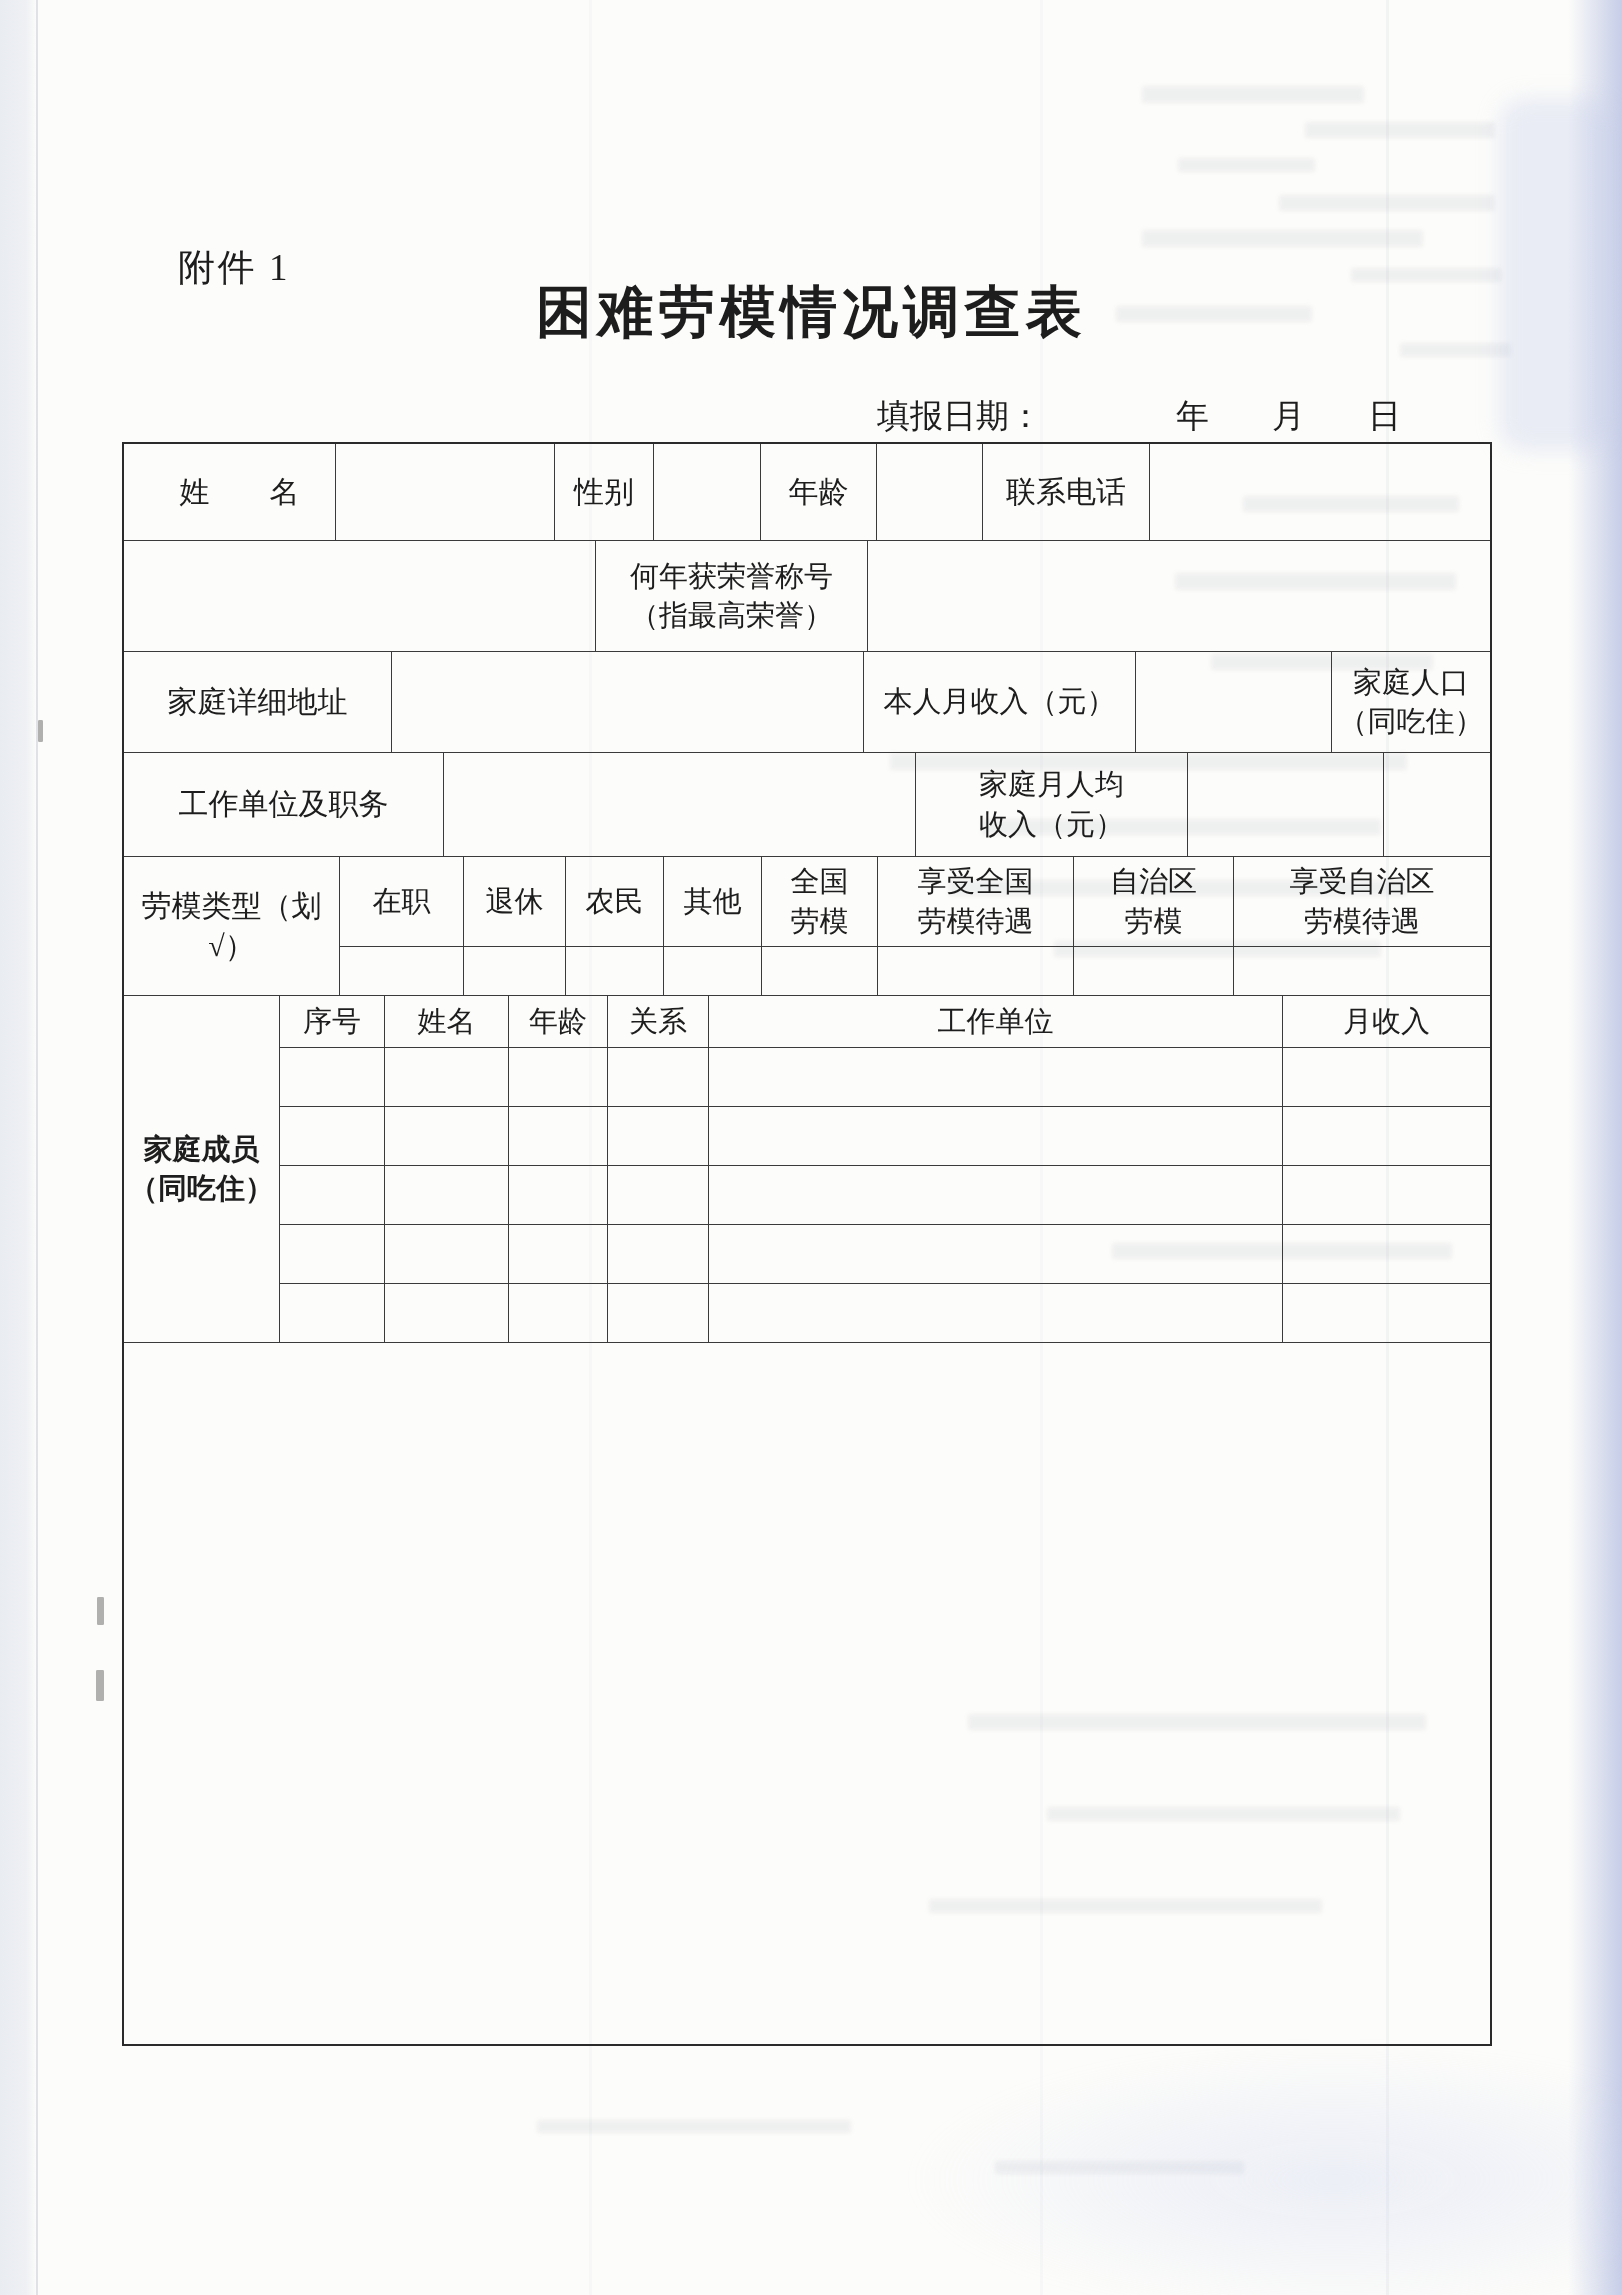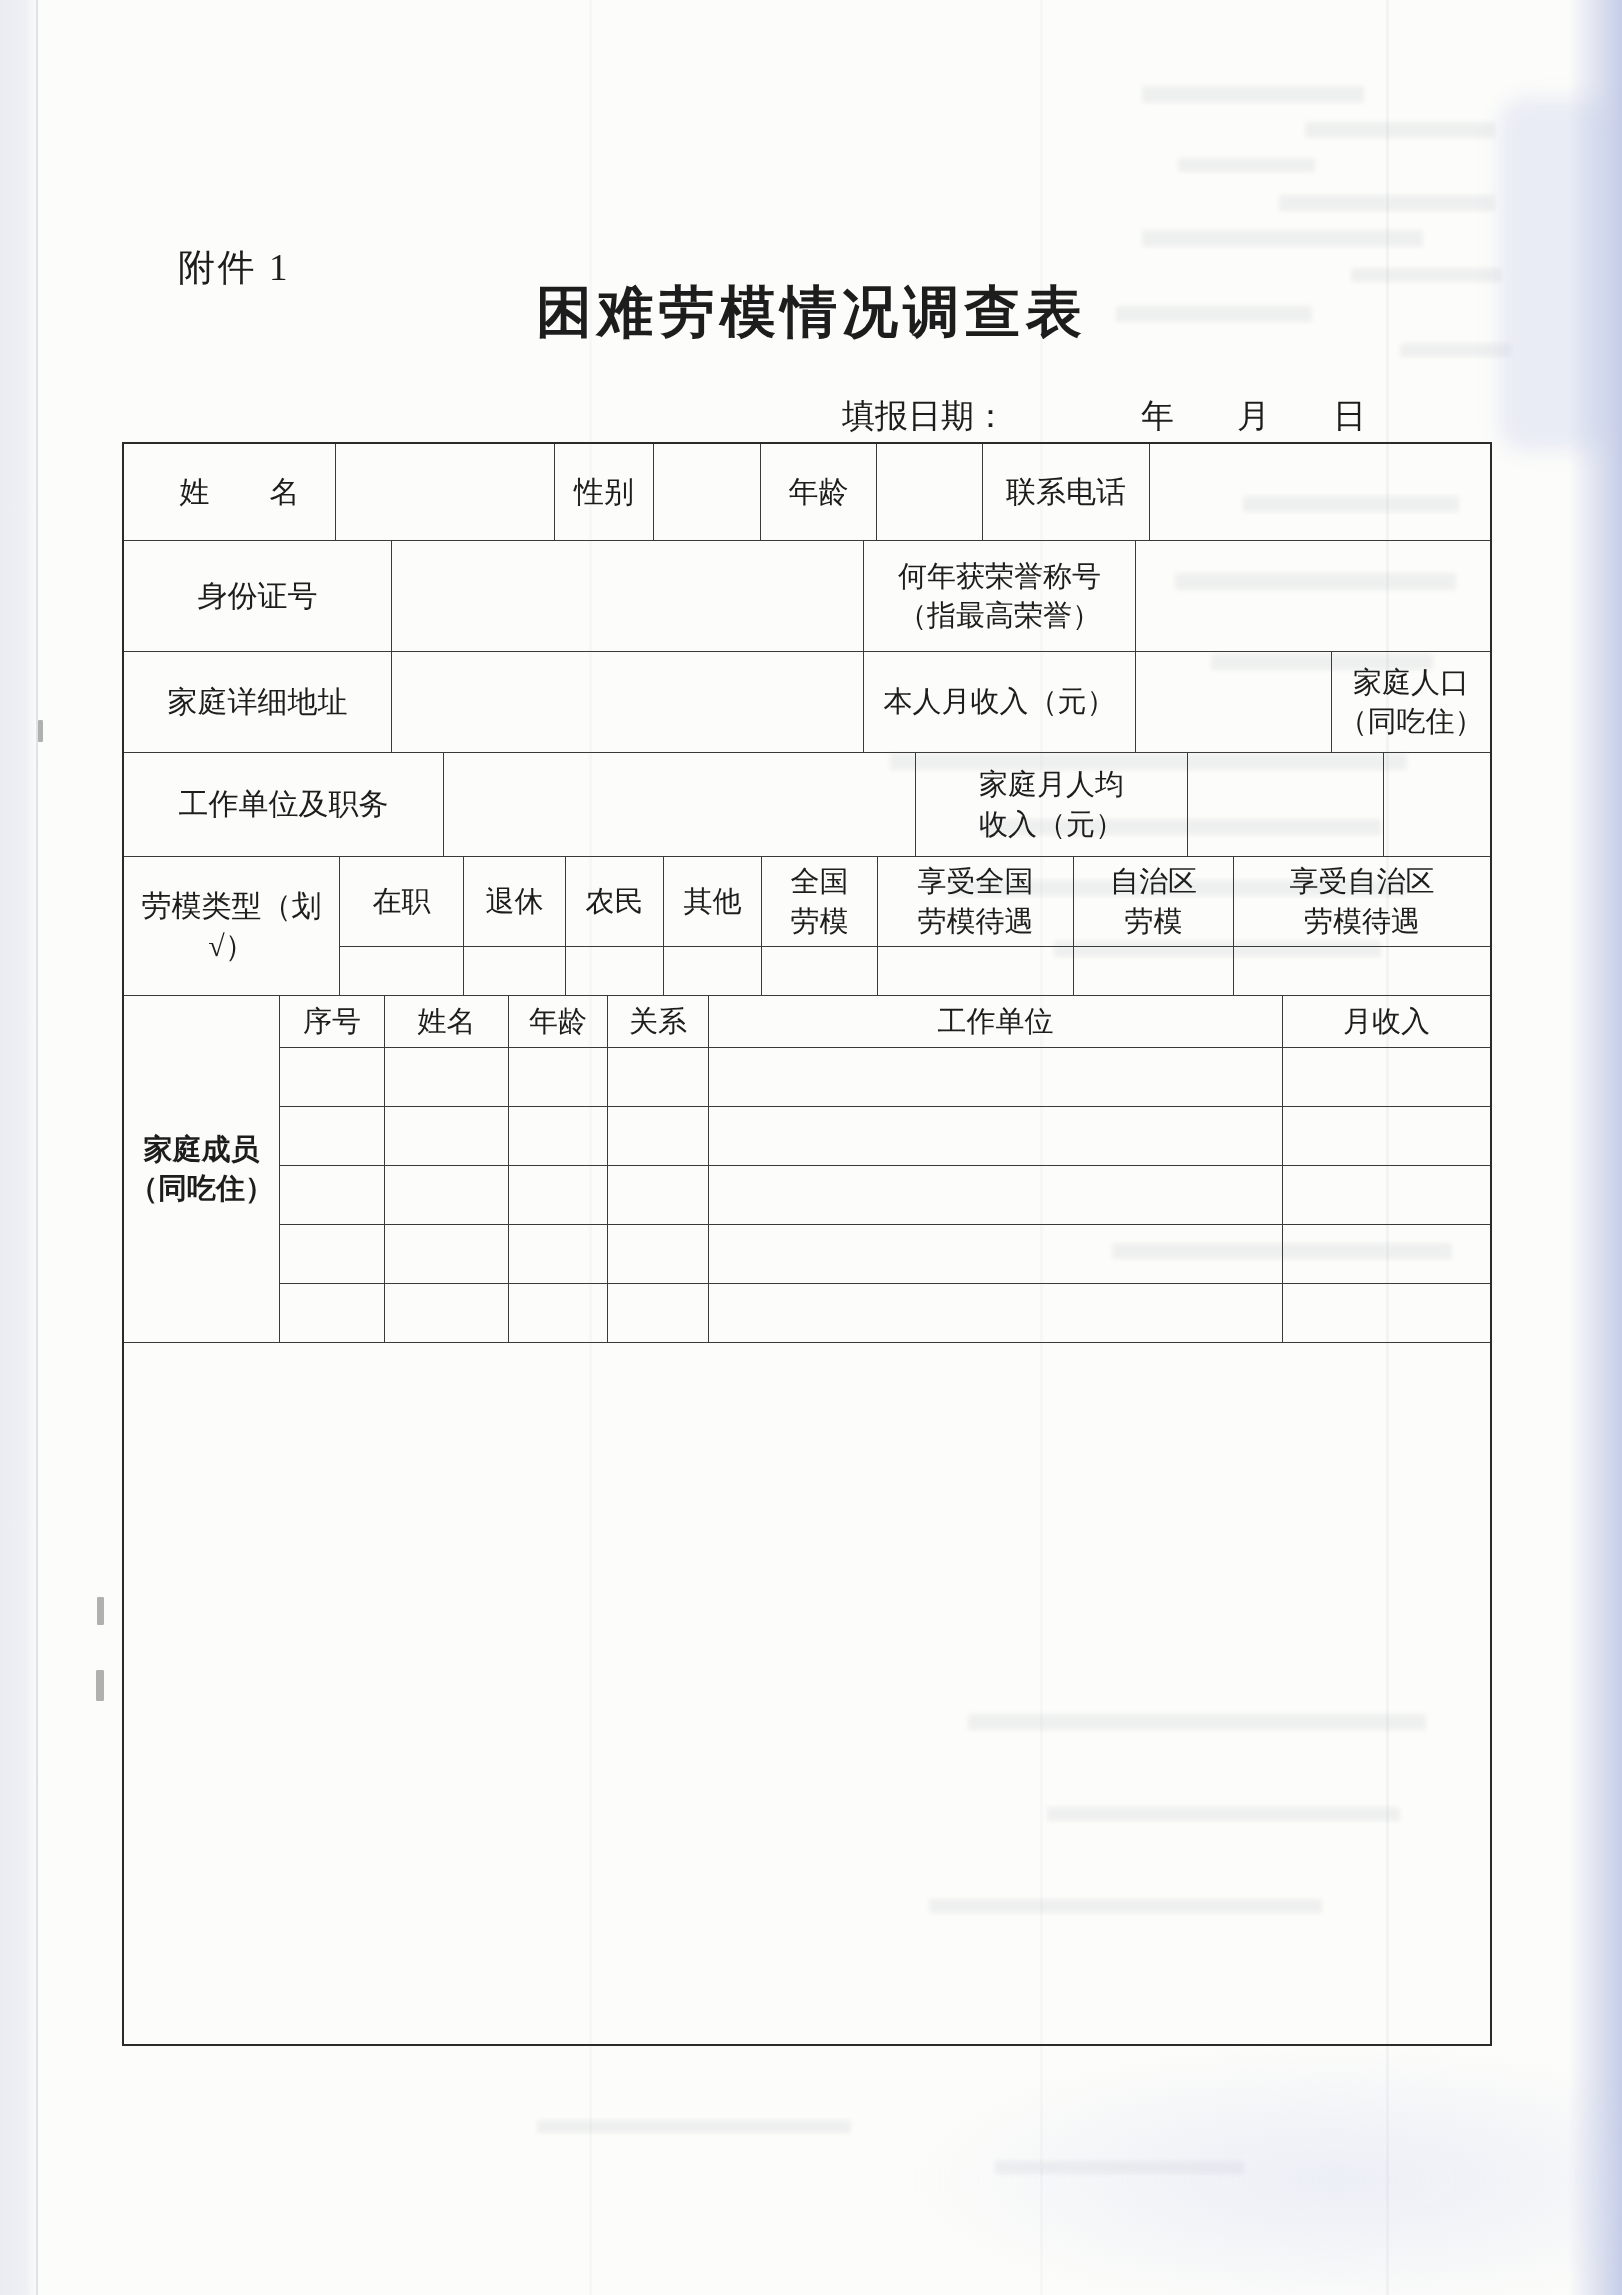--- a/index.html
+++ b/index.html
@@ -22,21 +22,21 @@
   .noise-br{position:absolute;right:0;top:2042px;width:720px;height:275px;
     background:radial-gradient(ellipse at 60% 50%,rgba(205,213,240,.35),rgba(205,213,240,0) 70%);
     filter:blur(6.5px);}
   .streak{position:absolute;top:0;height:100%;width:2.6px;background:#aeb6c6;opacity:.07;}
   .g{position:absolute;background:#99a1ab;opacity:.13;filter:blur(2px);border-radius:2.6px;}
   .dash{position:absolute;background:#555;opacity:.45;border-radius:1.3px;}
   
   .attachment{position:absolute;left:178px;top:243px;font-size:37px;letter-spacing:2.6px;}
   .title{position:absolute;left:0;right:0;top:275px;text-align:center;
     font-size:56px;font-weight:700;letter-spacing:5.2px;}
-  .date-line{position:absolute;left:842px;top:394px;font-size:33px;display:flex;align-items:baseline;}
+  .date-line{position:absolute;left:877px;top:394px;font-size:33px;display:flex;align-items:baseline;}
   .date-line .gap1{margin-left:134px;}
   .date-line .gap2{margin-left:63px;}
   
   .tbl{position:absolute;left:122px;top:442px;width:1370px;height:1604px;
     border:2px solid #2a2a2a;display:flex;flex-direction:column;
     transform:rotate(0.0deg);box-sizing:border-box;}
   .trow{display:flex;border-bottom:1.3px solid #3a3a3a;box-sizing:border-box;flex:0 0 auto;}
   .trow.last{border-bottom:none;flex:1 1 auto;}
   .cell{border-right:1.3px solid #3a3a3a;box-sizing:border-box;
     display:flex;align-items:center;justify-content:center;
@@ -102,21 +102,20 @@
       <div class="cell" style="width:219px;"></div>
       <div class="cell" style="width:99px;">性别</div>
       <div class="cell" style="width:107px;"></div>
       <div class="cell" style="width:116px;">年龄</div>
       <div class="cell" style="width:106px;"></div>
       <div class="cell" style="width:167px;">联系电话</div>
       <div class="cell grow"></div>
     </div>
 
     <div class="trow" style="height:111px;">
-      <div class="cell" style="width:268px;">身份证号</div>
       <div class="cell" style="width:472px;"></div>
       <div class="cell sm" style="width:272px;">何年获荣誉称号
 （指最高荣誉）</div>
       <div class="cell grow"></div>
     </div>
 
     <div class="trow" style="height:101px;">
       <div class="cell" style="width:268px;">家庭详细地址</div>
       <div class="cell" style="width:472px;"></div>
       <div class="cell sm" style="width:272px;font-family:Liberation Serif, serif;">本人月收入（元）</div>

